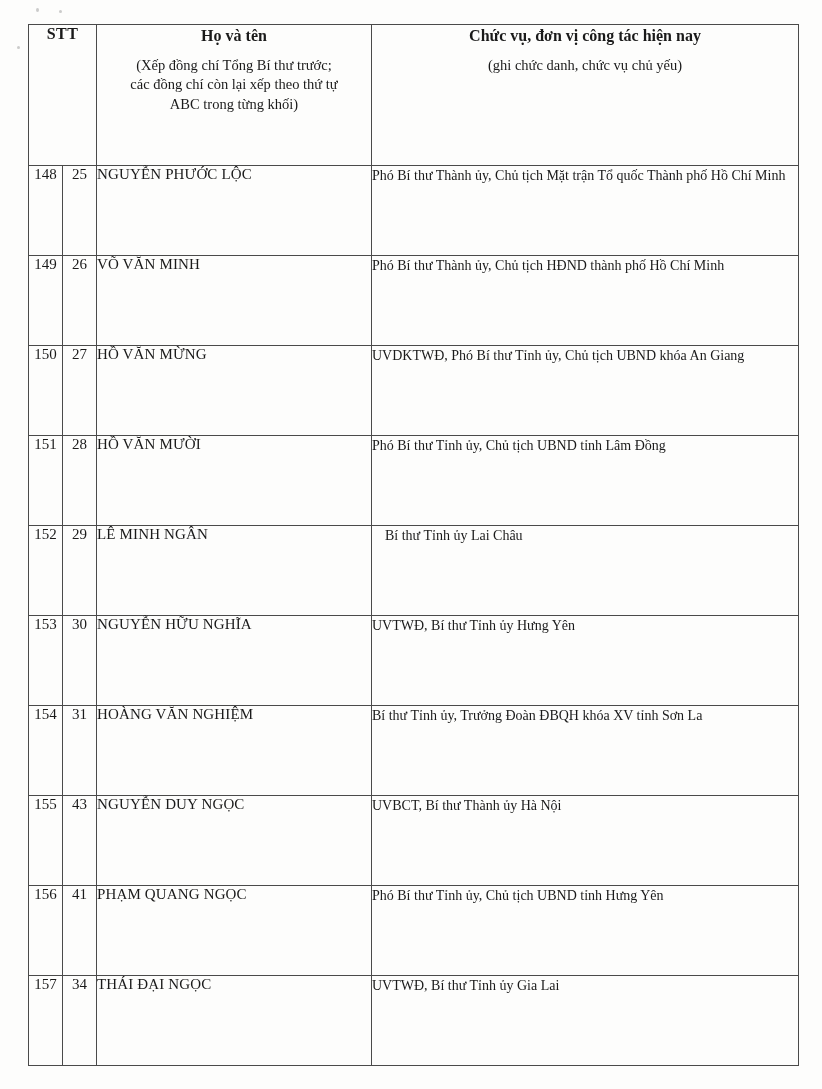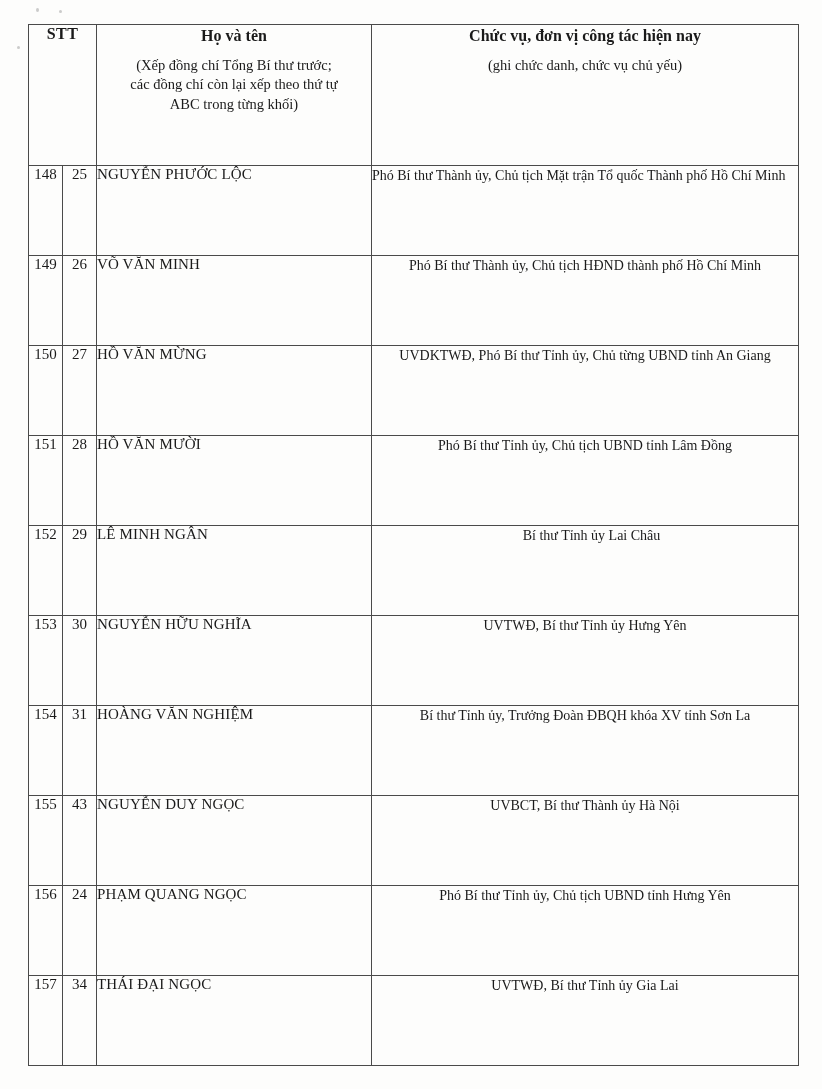--- a/index.html
+++ b/index.html
@@ -110,21 +110,21 @@
     letter-spacing: .15px;
   }
   .cell-pos {
     font-size: 14px;
     padding: 24px 7px 0 7px;
     line-height: 1.45;
     text-align: justify;
     text-justify: inter-word;
     margin-top: 21px;
   }
-  .cell-pos.short { text-align: center; }
+  .cell-pos.short { text-align: left; }
   .cell-pos.indent { padding-left: 13px; }
 </style>
 </head>
 <body>
 
 <div class="page"></div>
 
 <div class="speck s1"></div>
 <div class="speck s2"></div>
 <div class="speck s3"></div>
@@ -164,21 +164,21 @@
       <tr>
         <td class="cell-num">149</td>
         <td class="cell-num">26</td>
         <td class="cell-name">VÕ VĂN MINH</td>
         <td class="cell-pos short">Phó Bí thư Thành ủy, Chủ tịch HĐND thành phố Hồ Chí Minh</td>
       </tr>
       <tr>
         <td class="cell-num">150</td>
         <td class="cell-num">27</td>
         <td class="cell-name">HỒ VĂN MỪNG</td>
-        <td class="cell-pos short">UVDKTWĐ, Phó Bí thư Tỉnh ủy, Chủ từng UBND tỉnh An Giang</td>
+        <td class="cell-pos short">UVDKTWĐ, Phó Bí thư Tỉnh ủy, Chủ tịch UBND khóa An Giang</td>
       </tr>
       <tr>
         <td class="cell-num">151</td>
         <td class="cell-num">28</td>
         <td class="cell-name">HỒ VĂN MƯỜI</td>
         <td class="cell-pos short">Phó Bí thư Tỉnh ủy, Chủ tịch UBND tỉnh Lâm Đồng</td>
       </tr>
       <tr>
         <td class="cell-num">152</td>
         <td class="cell-num">29</td>
@@ -198,21 +198,21 @@
         <td class="cell-pos short">Bí thư Tỉnh ủy, Trưởng Đoàn ĐBQH khóa XV tỉnh Sơn La</td>
       </tr>
       <tr>
         <td class="cell-num">155</td>
         <td class="cell-num">43</td>
         <td class="cell-name">NGUYỄN DUY NGỌC</td>
         <td class="cell-pos short">UVBCT, Bí thư Thành ủy Hà Nội</td>
       </tr>
       <tr>
         <td class="cell-num">156</td>
-        <td class="cell-num">24</td>
+        <td class="cell-num">41</td>
         <td class="cell-name">PHẠM QUANG NGỌC</td>
         <td class="cell-pos short">Phó Bí thư Tỉnh ủy, Chủ tịch UBND tỉnh Hưng Yên</td>
       </tr>
       <tr>
         <td class="cell-num">157</td>
         <td class="cell-num">34</td>
         <td class="cell-name">THÁI ĐẠI NGỌC</td>
         <td class="cell-pos short">UVTWĐ, Bí thư Tỉnh ủy Gia Lai</td>
       </tr>
     </tbody>

